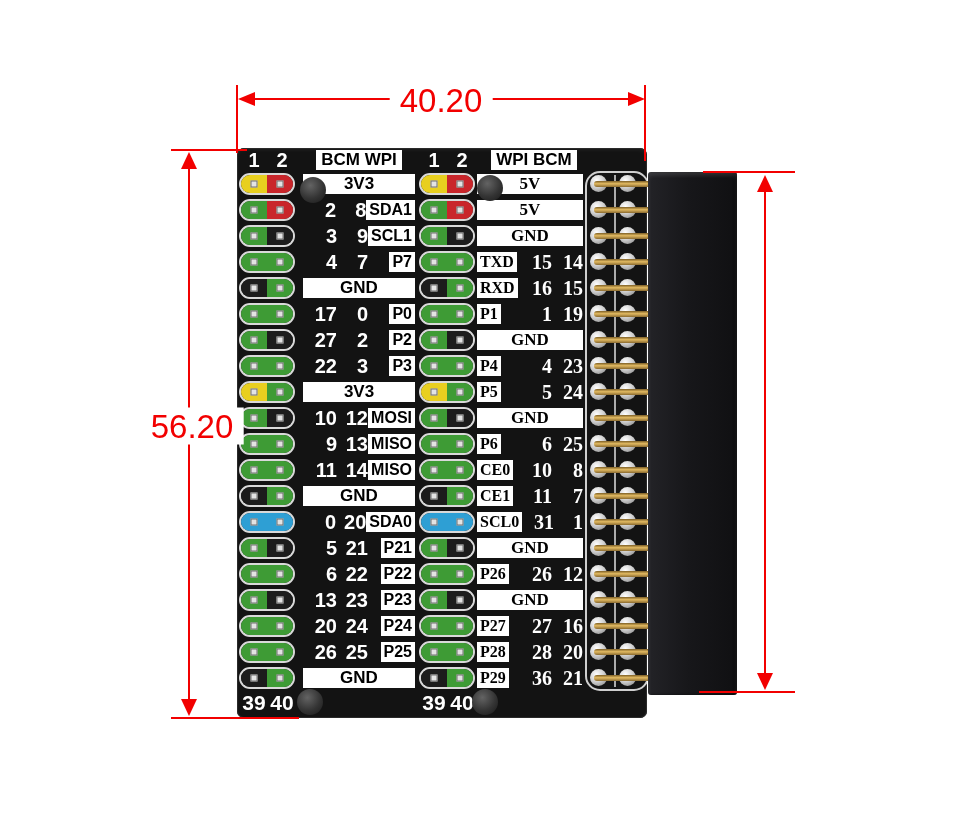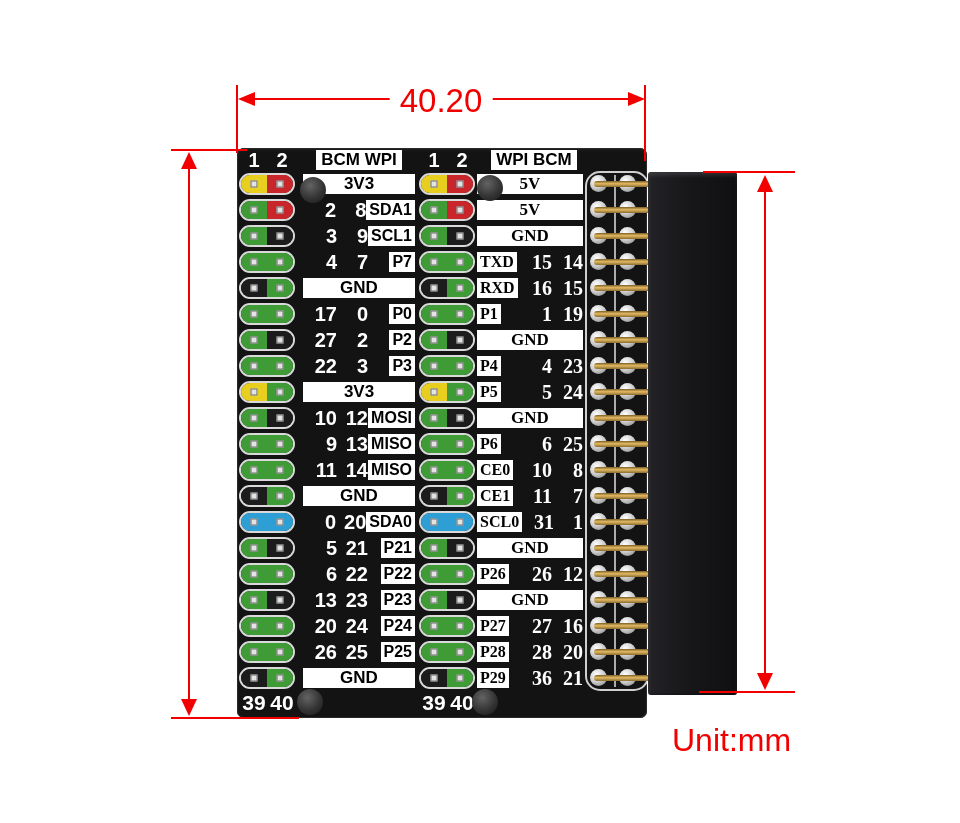--- a/index.html
+++ b/index.html
@@ -724,22 +724,22 @@
   <div class="dl" style="left:248px;top:98px;width:390px;height:2px;"></div>
   <div class="arr" style="left:238px;top:92px;border-top:7px solid transparent;border-bottom:7px solid transparent;border-right:17px solid var(--dim,#f20000);"></div>
   <div class="arr" style="left:628px;top:92px;border-top:7px solid transparent;border-bottom:7px solid transparent;border-left:17px solid var(--dim,#f20000);"></div>
   <span class="dimtext" style="left:441px;top:100px;">40.20</span>
 
   <div class="dl" style="left:171px;top:149px;width:76px;height:2px;"></div>
   <div class="dl" style="left:171px;top:717px;width:128px;height:2px;"></div>
   <div class="dl" style="left:188px;top:154px;width:2px;height:560px;"></div>
   <div class="arr" style="left:181px;top:152px;border-left:8px solid transparent;border-right:8px solid transparent;border-bottom:17px solid var(--dim,#f20000);"></div>
   <div class="arr" style="left:181px;top:699px;border-left:8px solid transparent;border-right:8px solid transparent;border-top:17px solid var(--dim,#f20000);"></div>
+  <span class="dimtext" style="left:192px;top:426px;">56.20</span>
 
   <div class="dl" style="left:703px;top:171px;width:92px;height:2px;"></div>
   <div class="dl" style="left:699px;top:691px;width:96px;height:2px;"></div>
   <div class="dl" style="left:764px;top:178px;width:2px;height:510px;"></div>
   <div class="arr" style="left:757px;top:175px;border-left:8px solid transparent;border-right:8px solid transparent;border-bottom:17px solid var(--dim,#f20000);"></div>
   <div class="arr" style="left:757px;top:673px;border-left:8px solid transparent;border-right:8px solid transparent;border-top:17px solid var(--dim,#f20000);"></div>
 
-  <div id="unit-label">Unit:mm</div>
 
 </div>
 
 </body></html>

